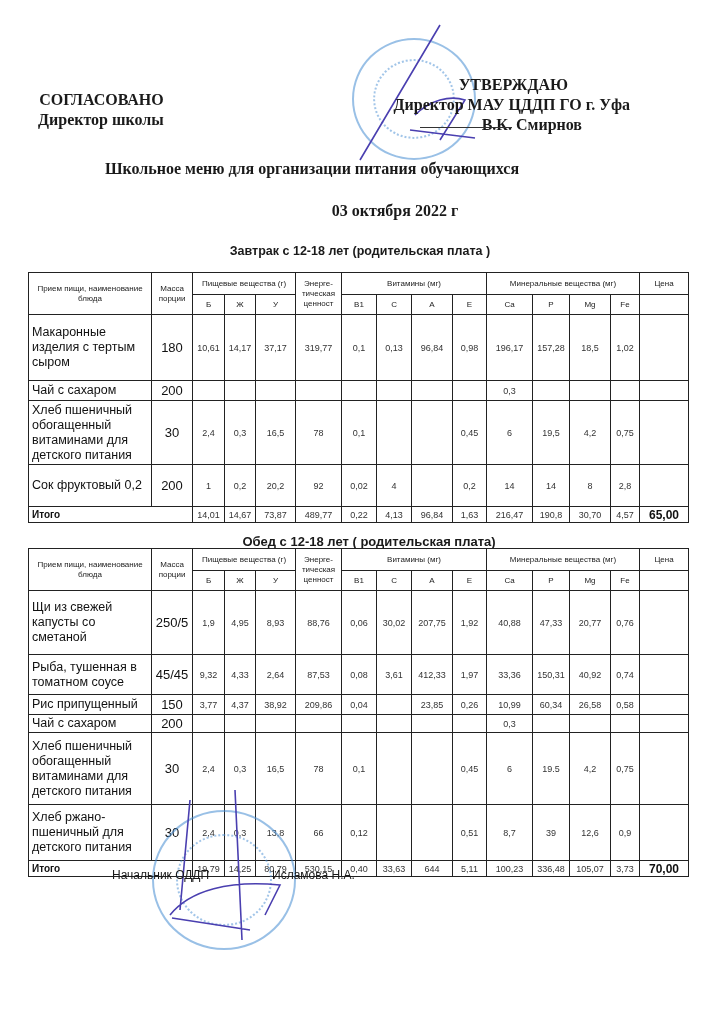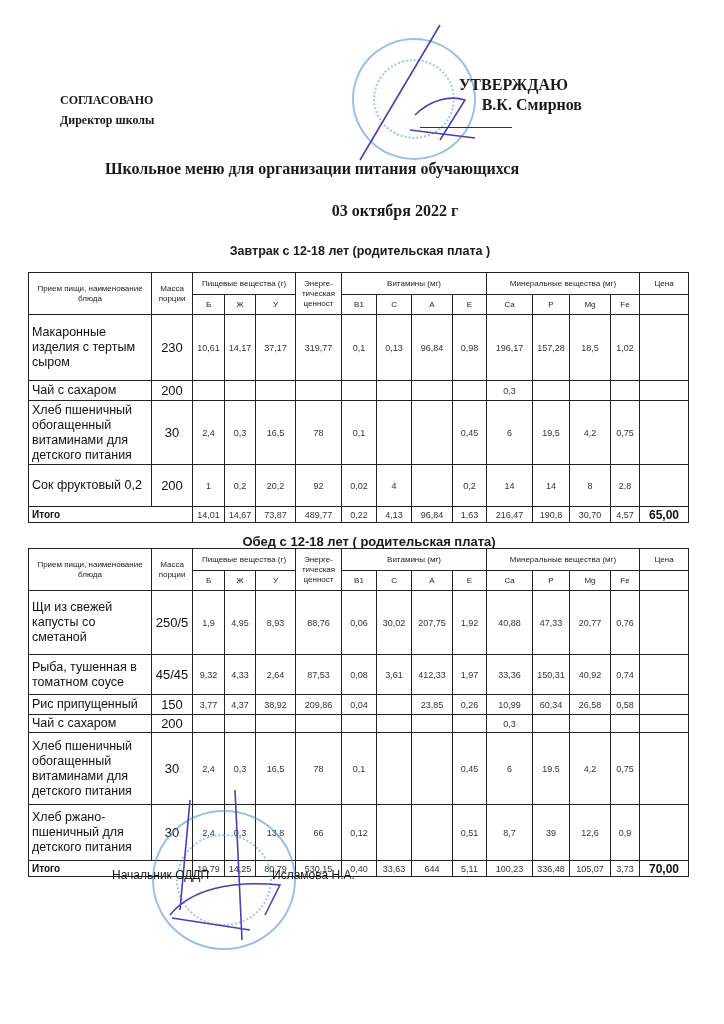--- a/index.html
+++ b/index.html
@@ -4,21 +4,21 @@
 <style>
   html, body { margin: 0; padding: 0; }
   body {
     width: 724px; height: 1024px; background: #ffffff; position: relative; overflow: hidden;
     color: #1a1a1a;
   }
   .serif { font-family: "Liberation Serif", "DejaVu Serif", serif; }
   .sans { font-family: "Liberation Sans", "DejaVu Sans", sans-serif; }
   .abs { position: absolute; }
 
-  .agreed { left: 60px; top: 90px; font-size: 12px; font-weight: bold; line-height: 20px; }
+  .agreed { left: 38px; top: 90px; font-size: 16px; font-weight: bold; line-height: 20px; text-align: right; }
   .approve { left: 360px; top: 75px; width: 270px; font-size: 16px; font-weight: bold; line-height: 20px; }
   .approve .l1 { display: block; text-align: right; padding-right: 62px; }
   .approve .l2 { display: block; text-align: right; }
   .approve .l3 { display: block; text-align: right; padding-right: 48px; }
   .sigline { left: 420px; top: 127px; width: 92px; height: 1px; background: #333; }
 
   .doc-title { left: 0; width: 624px; top: 160px; text-align: center; font-size: 16px; font-weight: bold; }
   .doc-date { left: 0; width: 724px; top: 202px; text-align: center; font-size: 16px; font-weight: bold; margin-left: 33px; }
 
   .section-title { font-size: 12.5px; font-weight: bold; text-align: center; }
@@ -60,20 +60,21 @@
   <path d="M140 5 L60 140 M115 95 C130 80, 150 75, 165 80 L140 120 M110 110 L175 118" stroke="#4a3fb0" stroke-width="1.6" fill="none"></path>
 </svg>
 
 <div class="abs serif agreed">
   <div>СОГЛАСОВАНО</div>
   <div>Директор школы</div>
 </div>
 
 <div class="abs serif approve">
   <span class="l1">УТВЕРЖДАЮ</span>
+  <span class="l2">Директор МАУ ЦДДП ГО г. Уфа</span>
   <span class="l3">В.К. Смирнов</span>
 </div>
 <div class="abs sigline"></div>
 
 <div class="abs serif doc-title">Школьное меню для организации питания обучающихся</div>
 <div class="abs serif doc-date">03 октября 2022 г</div>
 
 <div class="abs sans section-title s1">Завтрак с 12-18 лет (родительская плата )</div>
 
 <table class="menu t1">
@@ -115,21 +116,21 @@
     <th>Ca</th>
     <th>P</th>
     <th>Mg</th>
     <th>Fe</th>
     <th></th>
   </tr>
   </tbody>
     <tbody>
       <tr style="height: 66px;">
         <td class="name">Макаронные изделия с тертым сыром</td>
-        <td class="mass">230</td>
+        <td class="mass">180</td>
         <td>10,61</td>
         <td>14,17</td>
         <td>37,17</td>
         <td>319,77</td>
         <td>0,1</td>
         <td>0,13</td>
         <td>96,84</td>
         <td>0,98</td>
         <td>196,17</td>
         <td>157,28</td>

